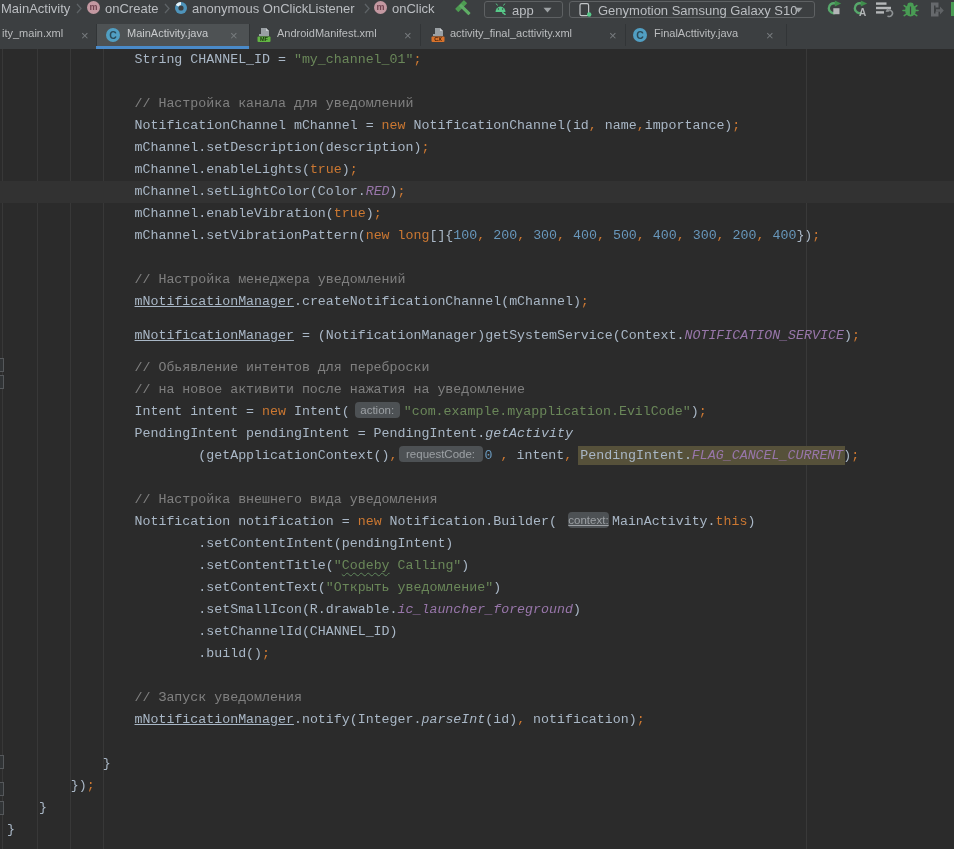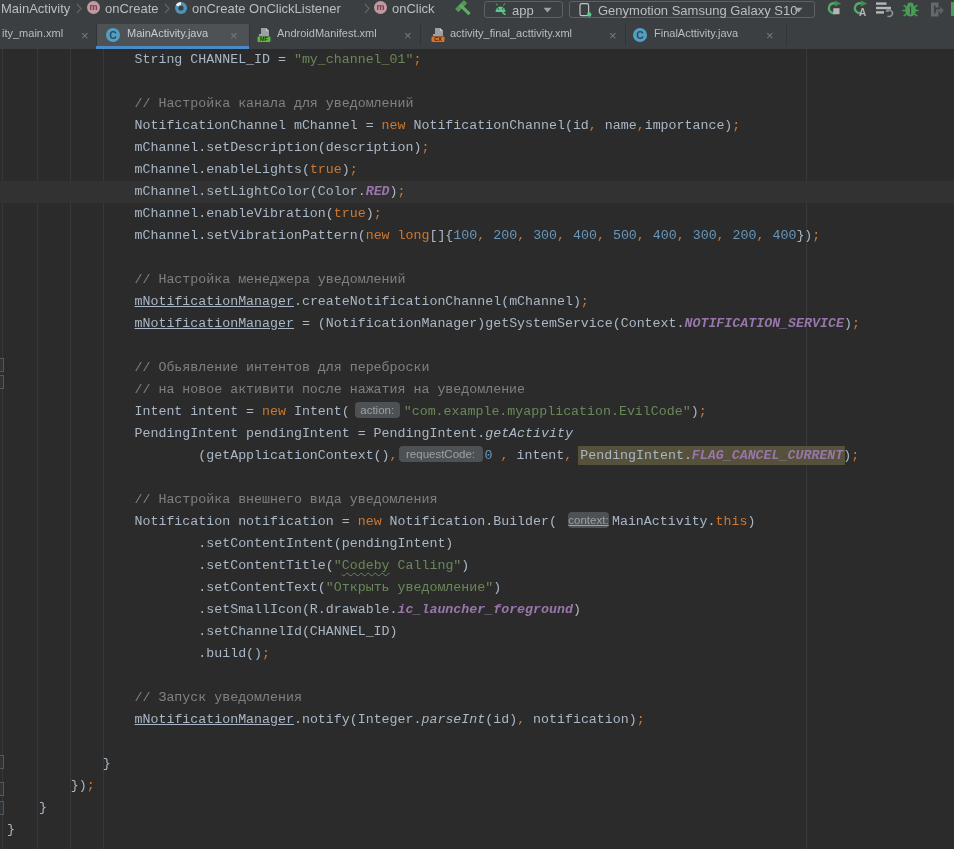--- a/index.html
+++ b/index.html
@@ -20,21 +20,21 @@
 
 #ed{position:absolute;left:0;top:49px;width:954px;height:800px;background:#2b2b2b;
  font-family:"Liberation Mono",monospace;font-size:13.292px;}
 .g{position:absolute;top:0;bottom:0;width:1px;background:#383838;}
 #curline{position:absolute;left:0;top:132px;width:954px;height:22px;background:#323232;}
 .ln{position:absolute;left:7px;height:22px;line-height:22px;white-space:pre;color:#a9b7c6;}
 .k{color:#cc7832;}
 .s{color:#6a8759;}
 .n{color:#6897bb;}
 .c{color:#808080;}
-.p{color:#9876aa;font-weight:bold;}
+.p{color:#9876aa;}
 .i{font-style:italic;}
 .u{text-decoration:underline;}
 .w{text-decoration:underline;text-decoration-style:wavy;text-decoration-color:#60875c;text-decoration-thickness:1px;text-underline-offset:3px;}
 .hint{display:inline-block;vertical-align:middle;height:16px;line-height:16px;border-radius:4px;
  background:#4d5154;color:#9ca0a4;font-family:"Liberation Sans",sans-serif;font-size:11.5px;text-align:center;margin-top:-2px;}
 .hl{background:#56513a;padding:2px 2px;margin:0 -2px;}
 .fold{position:absolute;width:6px;height:12px;border:1px solid #55585b;border-left:none;background:#313436;left:-3px;}
 svg{position:absolute;}
 </style>
 </head>
@@ -48,21 +48,21 @@
   <span class="cicon micon" style="left:87px;">m</span>
   <span class="bc" style="left:105px;">onCreate</span>
   <svg class="chev" style="left:164px;" viewBox="0 0 6 11">
       <path d="M1 1 L5 5.5 L1 10" stroke="#5e6366" stroke-width="1.3" fill="none"></path>
     </svg>
   <svg style="left:174px;top:1px;" width="14" height="14" viewBox="0 0 14 14">
     <circle cx="7" cy="7" r="6" fill="#4e94bb"></circle>
       <circle cx="7" cy="7" r="2.6" fill="#3c3f41"></circle>
     <path d="M7 1 A6 6 0 0 0 1.8 4 L4.4 5.6 A3 3 0 0 1 7 4 Z" fill="#e8f4fa"></path>
   </svg>
-  <span class="bc" style="left:192px;">onCreate OnClickListener</span>
+  <span class="bc" style="left:192px;">anonymous OnClickListener</span>
   <svg class="chev" style="left:364px;" viewBox="0 0 6 11">
       <path d="M1 1 L5 5.5 L1 10" stroke="#5e6366" stroke-width="1.3" fill="none"></path>
     </svg>
   <span class="cicon micon" style="left:374px;">m</span>
   <span class="bc" style="left:392px;">onClick</span>
 
   <svg style="left:452px;top:0px;" width="24" height="19" viewBox="0 0 24 19">
     <g transform="rotate(-45 10 7)">
       <rect x="3.8" y="3.4" width="12.5" height="4.6" rx="0.6" fill="#4d9b51"></rect>
       <rect x="8.6" y="4" width="3.2" height="13.5" rx="0.8" fill="#5fad65"></rect>
@@ -193,21 +193,21 @@
   <div class="ln" style="top:0px;">                String CHANNEL_ID = <span class="s">"my_channel_01"</span><span class="k">;</span></div>
   <div class="ln" style="top:44px;"><span class="c">                // Настройка канала для уведомлений</span></div>
   <div class="ln" style="top:66px;">                NotificationChannel mChannel = <span class="k">new</span> NotificationChannel(id<span class="k">,</span> name<span class="k">,</span>importance)<span class="k">;</span></div>
   <div class="ln" style="top:88px;">                mChannel.setDescription(description)<span class="k">;</span></div>
   <div class="ln" style="top:110px;">                mChannel.enableLights(<span class="k">true</span>)<span class="k">;</span></div>
   <div class="ln" style="top:132px;">                mChannel.setLightColor(Color.<span class="p i">RED</span>)<span class="k">;</span></div>
   <div class="ln" style="top:154px;font-family:Liberation Mono, monospace;">                mChannel.enableVibration(<span class="k">true</span>)<span class="k">;</span></div>
   <div class="ln" style="top:176px;">                mChannel.setVibrationPattern(<span class="k">new long</span>[]{<span class="n">100</span><span class="k">,</span> <span class="n">200</span><span class="k">,</span> <span class="n">300</span><span class="k">,</span> <span class="n">400</span><span class="k">,</span> <span class="n">500</span><span class="k">,</span> <span class="n">400</span><span class="k">,</span> <span class="n">300</span><span class="k">,</span> <span class="n">200</span><span class="k">,</span> <span class="n">400</span>})<span class="k">;</span></div>
   <div class="ln" style="top:220px;"><span class="c">                // Настройка менеджера уведомлений</span></div>
   <div class="ln" style="top:242px;">                <span class="u">mNotificationManager</span>.createNotificationChannel(mChannel)<span class="k">;</span></div>
-  <div class="ln" style="top:264px;">                <span class="u">mNotificationManager</span> = (NotificationManager)getSystemService(Context.<span class="p i">NOTIFICATION_SERVICE</span>)<span class="k">;</span></div>
+  <div class="ln" style="top:276px;">                <span class="u">mNotificationManager</span> = (NotificationManager)getSystemService(Context.<span class="p i">NOTIFICATION_SERVICE</span>)<span class="k">;</span></div>
   <div class="ln" style="top:308px;"><span class="c">                // Обьявление интентов для переброски</span></div>
   <div class="ln" style="top:330px;"><span class="c">                // на новое активити после нажатия на уведомление</span></div>
   <div class="ln" style="top:352px;">                Intent intent = <span class="k">new</span> Intent(<span class="hint" style="width:45px;margin-left:5px;margin-right:4px;">action:</span><span class="s">"com.example.myapplication.EvilCode"</span>)<span class="k">;</span></div>
   <div class="ln" style="top:374px;">                PendingIntent pendingIntent = PendingIntent.<span class="i">getActivity</span></div>
   <div class="ln" style="top:396px;">                        (getApplicationContext()<span class="k">,</span><span class="hint" style="width:84px;margin-left:1px;margin-right:2px;">requestCode:</span><span class="n">0</span> <span class="k">,</span> intent<span class="k">,</span> <span class="hl">PendingIntent.<span class="p i">FLAG_CANCEL_CURRENT</span></span>)<span class="k">;</span></div>
   <div class="ln" style="top:440px;"><span class="c">                // Настройка внешнего вида уведомления</span></div>
   <div class="ln" style="top:462px;">                Notification notification = <span class="k">new</span> Notification.Builder(<span class="hint" style="width:41px;margin-left:11px;margin-right:3px;text-decoration:underline;">context:</span>MainActivity.<span class="k">this</span>)</div>
   <div class="ln" style="top:484px;">                        .setContentIntent(pendingIntent)</div>
   <div class="ln" style="top:506px;">                        .setContentTitle(<span class="s">"<span class="w">Codeby</span> Calling"</span>)</div>
   <div class="ln" style="top:528px;">                        .setContentText(<span class="s">"Открыть уведомление"</span>)</div>

